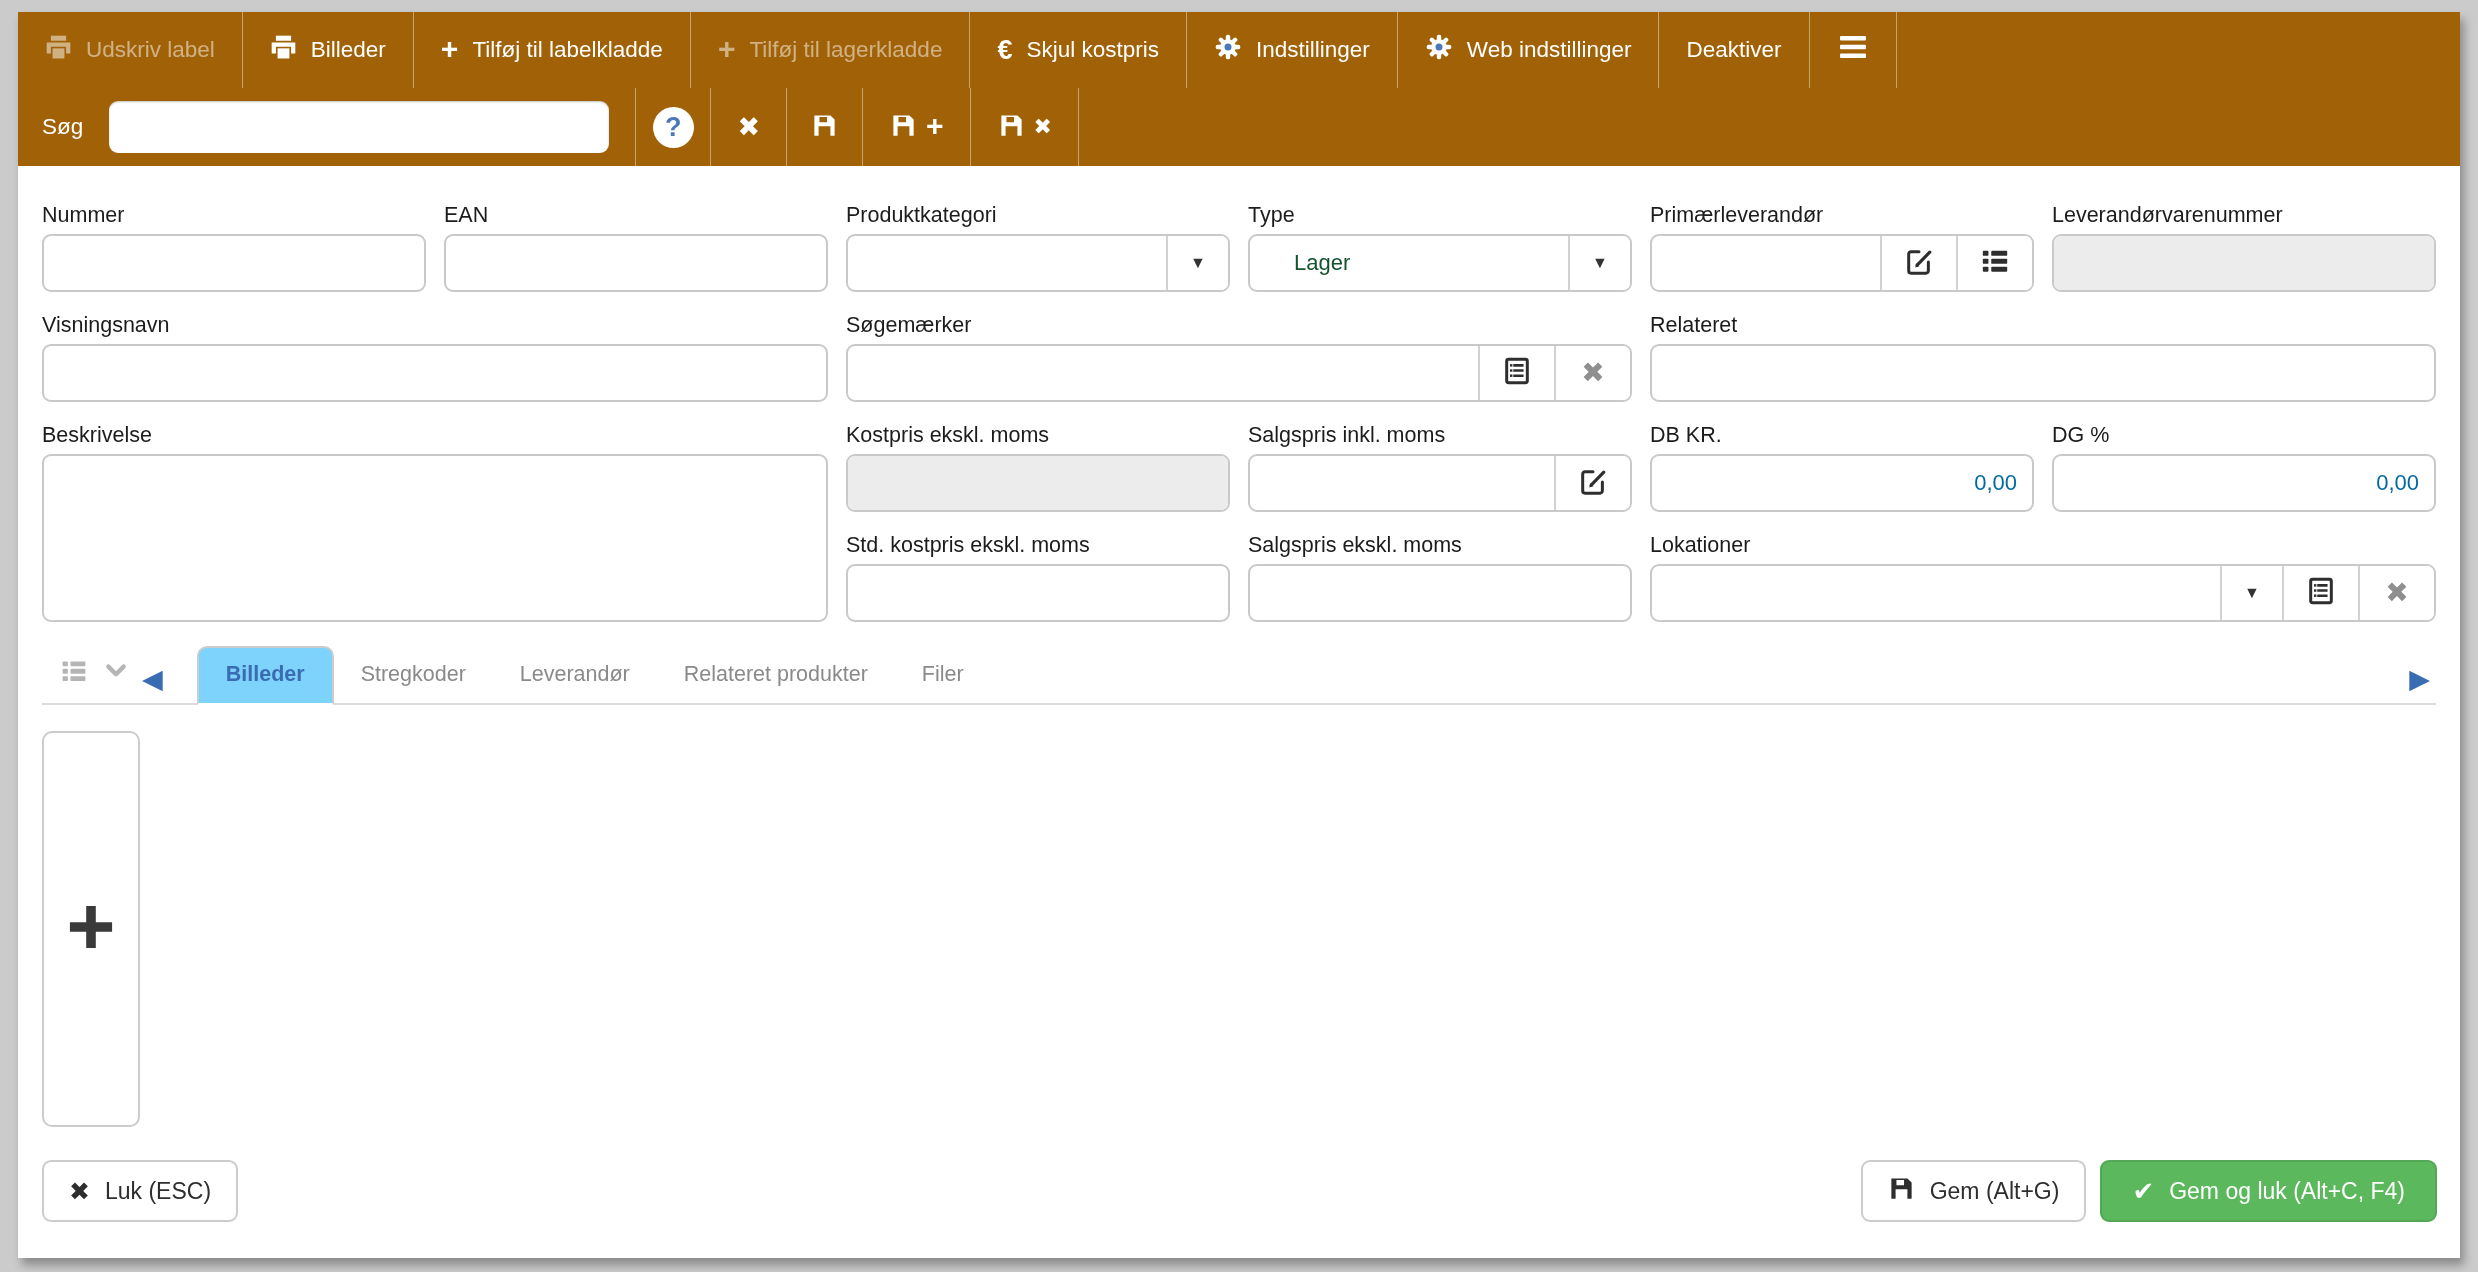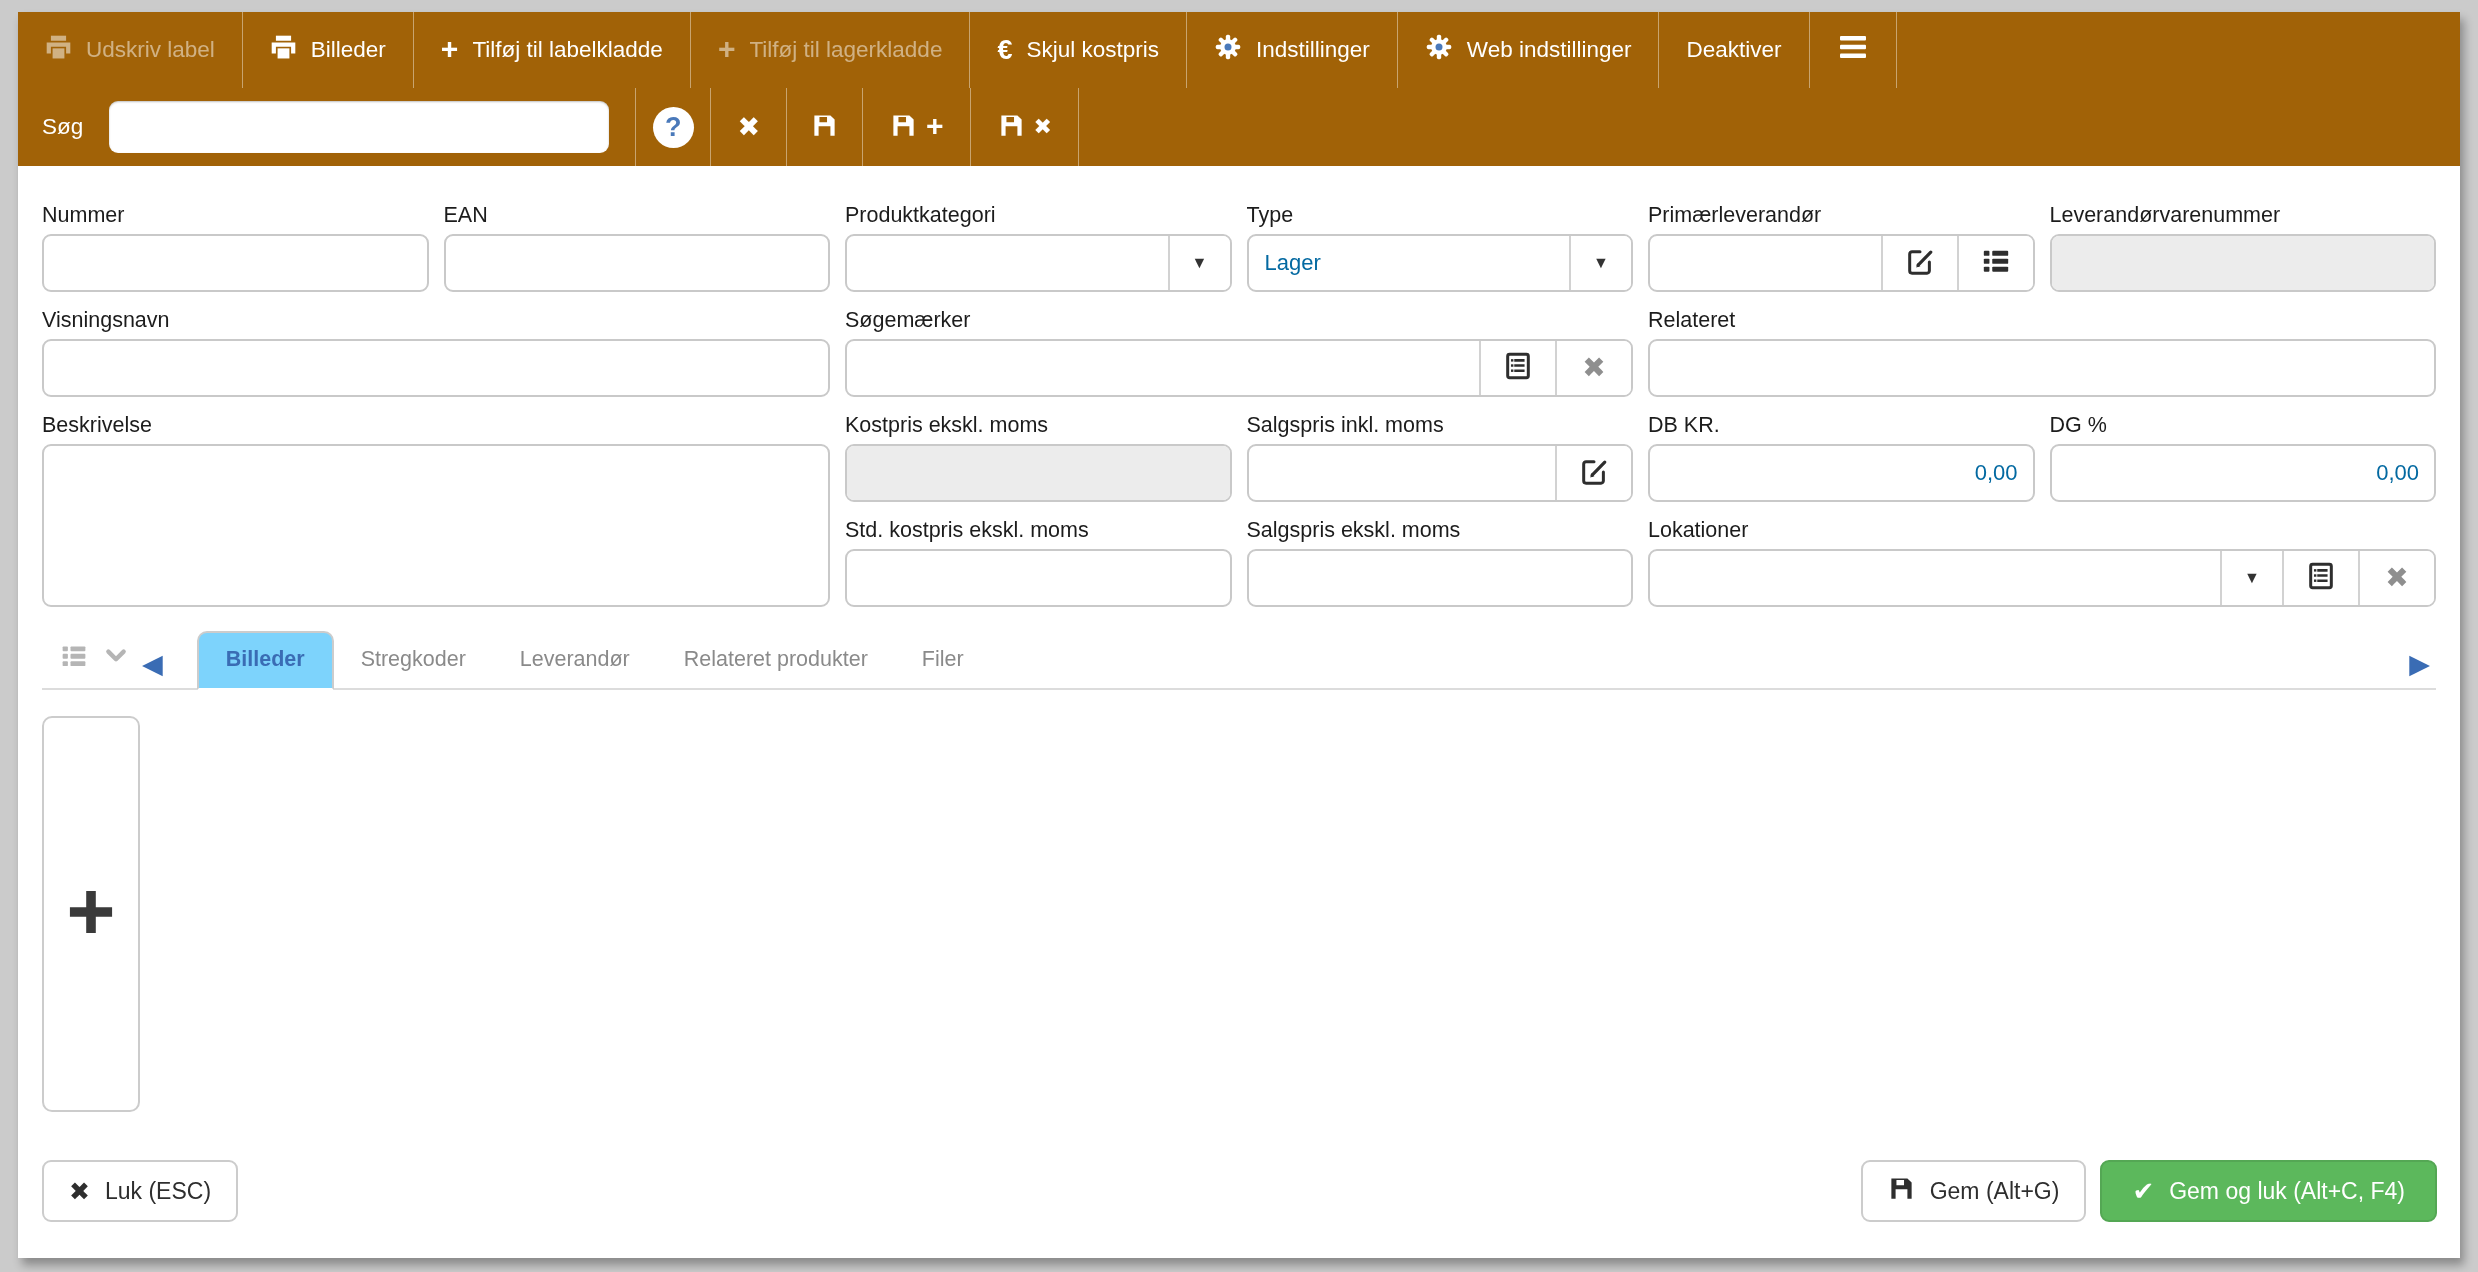--- a/index.html
+++ b/index.html
@@ -26,38 +26,38 @@
     border-right:1px solid rgba(255,255,255,.42);cursor:pointer;color:#fff;}
   .icell.first{border-left:1px solid rgba(255,255,255,.42);margin-left:26px;}
   .icell.w1{width:76px;}
   .icell.w2{width:108px;}
   .qicon{width:41px;height:41px;border-radius:50%;background:#fff;color:#4a79ba;
     font-size:27px;font-weight:bold;display:flex;align-items:center;justify-content:center;}
   .x-glyph{font-size:27px;font-weight:bold;line-height:1;}
   .x-small{font-size:22px;font-weight:bold;line-height:1;}
   
   .form{padding:36px 24px 0;display:grid;grid-template-columns:repeat(6,minmax(0,1fr));
-    column-gap:18px;row-gap:20px;gap:15px;}
+    column-gap:18px;row-gap:20px;}
   .field{display:flex;flex-direction:column;}
   .field>label{font-size:21.5px;color:#1c1c1c;line-height:26px;margin-bottom:6px;white-space:nowrap;
     overflow:hidden;}
   .control{height:58px;border:2px solid #c9c9c9;border-radius:9px;background:#fff;display:flex;
     align-items:stretch;overflow:hidden;}
   .control input{border:none;outline:none;flex:1;min-width:0;font-size:22px;padding:0 15px;
     background:transparent;color:#222;font-family:inherit;}
   .control.disabled{background:#ececec;}
   .control input:disabled{background:#ececec;}
   .control input.num{text-align:right;color:#0369a1;}
   .sec{flex:none;display:flex;align-items:center;justify-content:center;border-left:2px solid #d2d2d2;
     color:#2e2e2e;cursor:pointer;background:#fff;}
   .sec.w-caret{width:62px;}
   .sec.w-btn{width:76px;}
   .caret{font-size:16px;color:#333;line-height:1;}
   .grey-x{font-size:28px;font-weight:bold;color:#8f8f8f;line-height:1;}
-  .selval{flex:1;display:flex;align-items:center;font-size:22px;color:#0369a1;padding:0 16px;}
+  .selval{flex:1;display:flex;align-items:center;font-size:22px;color:#14532d;padding:0 16px;margin-left:28px;}
   textarea.desc{flex:1;border:2px solid #c9c9c9;border-radius:9px;resize:none;outline:none;
     font-size:22px;padding:12px 15px;font-family:inherit;color:#222;}
   
   .tabbar{margin:24px 24px 0;display:flex;align-items:flex-end;border-bottom:2px solid #dcdcdc;
     position:relative;}
   .tab-tools{display:flex;align-items:center;gap:16px;padding:0 14px 14px 18px;}
   .tab{font-size:21.5px;color:#8a8a8a;padding:14px 27px 16px;cursor:pointer;white-space:nowrap;}
   .tab.active{background:#7dd3fc;border:2px solid #ccc;border-bottom:2px solid #fff;margin-bottom:-2px;
     border-radius:10px 10px 0 0;color:#3a6cb4;font-weight:bold;}
   .nav-arrow{color:#3a6cb4;font-size:27px;cursor:pointer;line-height:1;padding-bottom:10px;}

